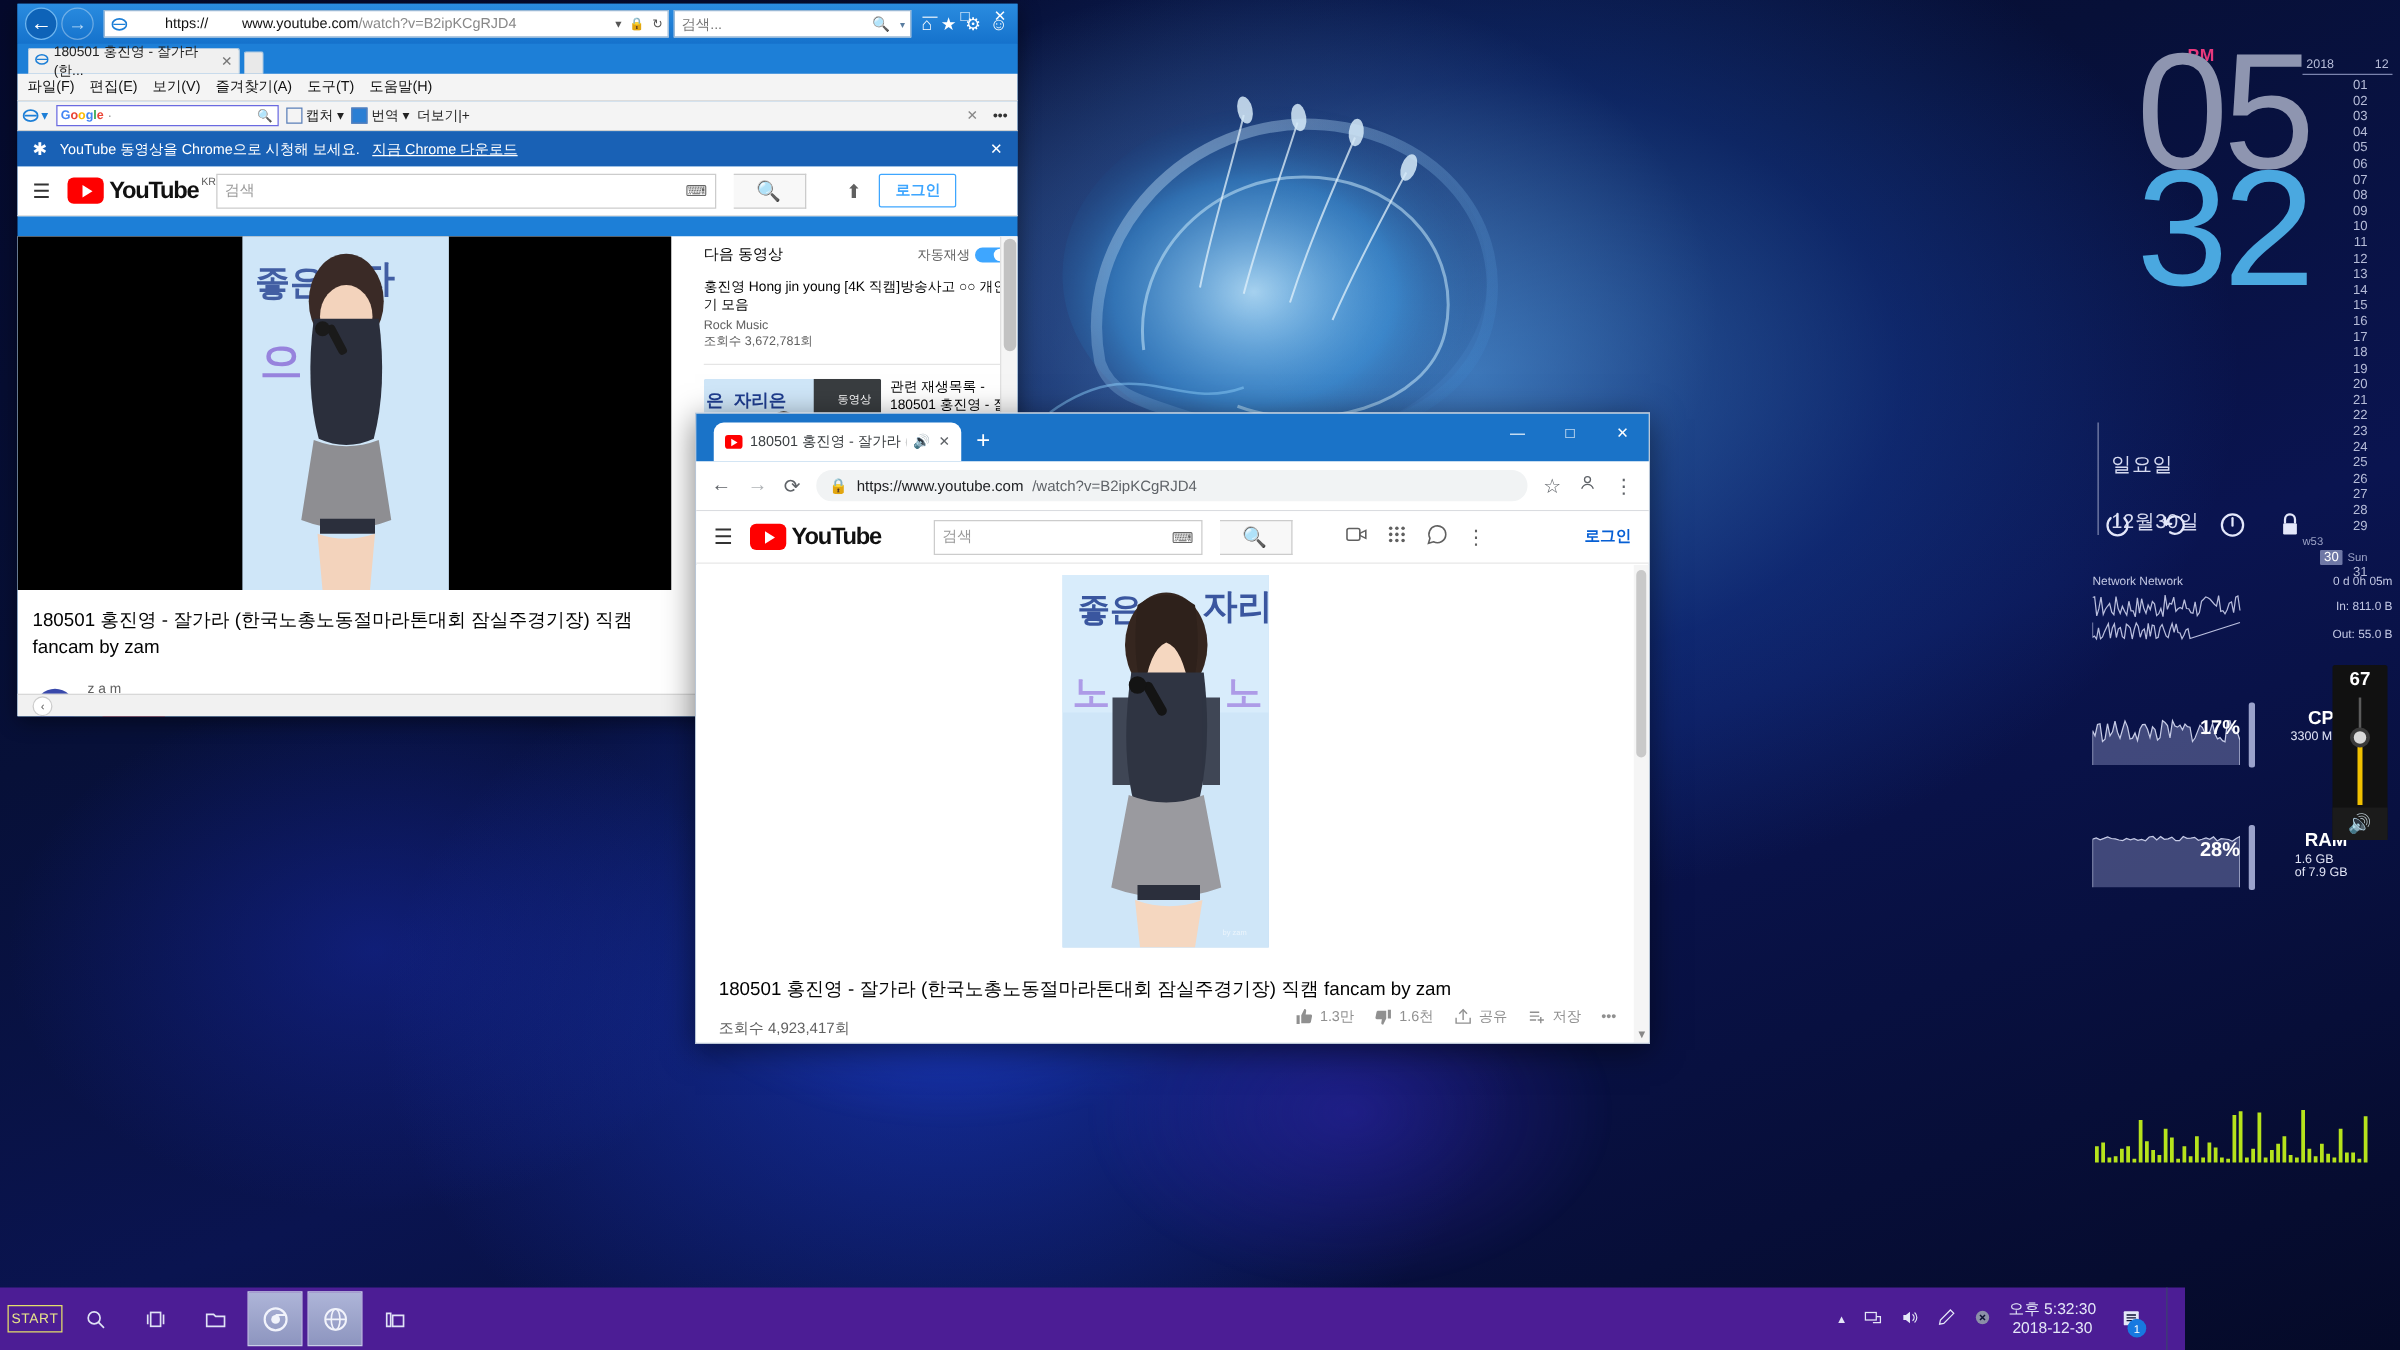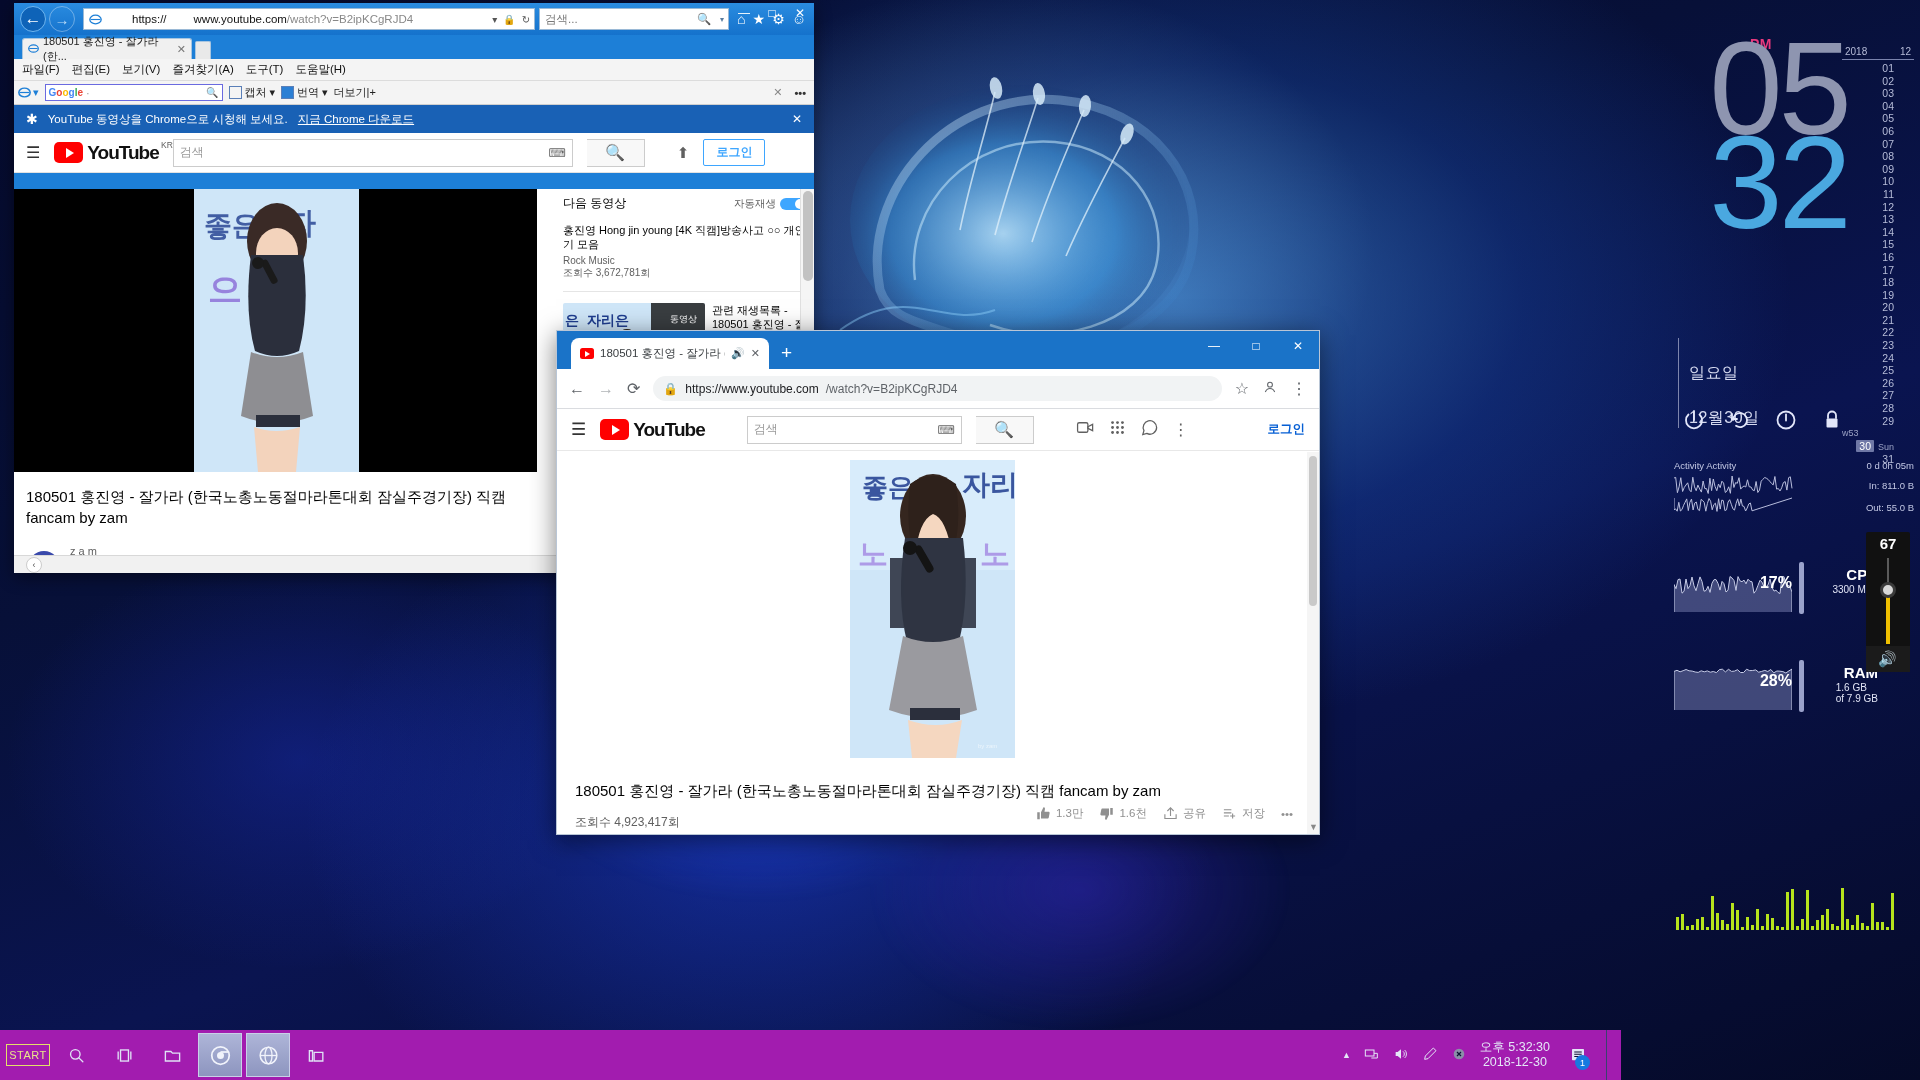--- a/index.html
+++ b/index.html
@@ -177,21 +177,21 @@
   #chrome .cviews{ position:absolute; left:18px; top:362px; font-size:12px; color:#606060;}
   #chrome .cactions{ position:absolute; right:14px; top:354px; display:flex; align-items:center; gap:16px; font-size:11.5px; color:#909090;}
   #chrome .cactions .it{ display:flex; align-items:center; gap:5px;}
   #chrome .cscroll{ position:absolute; right:0; top:121px; bottom:0; width:12px; background:#f5f5f5;}
   #chrome .cscroll .th{ position:absolute; left:2px; top:4px; width:8px; height:150px; background:#c9c9c9; border-radius:4px;}
   #chrome .carrow{ position:absolute; right:1px; bottom:2px; color:#888; font-size:9px;}
 
   .scrollbtn{ position:absolute; left:26px; bottom:10px; width:20px; height:20px; border-radius:50%; background:#fff; border:1px solid #ccc; display:flex; align-items:center; justify-content:center; color:#555; font-size:11px;}
 
   
-  #taskbar{ position:absolute; left:0; bottom:0; width:1621px; height:50px; background:#a21caf; display:flex; align-items:center;}
+  #taskbar{ position:absolute; left:0; bottom:0; width:1748px; height:50px; background:#4c1d95; display:flex; align-items:center;}
   #taskbar .start{ width:44px; height:22px; border:1px solid #e3e06a; color:#e8e58a; font-size:11px; display:flex; align-items:center; justify-content:center; margin-left:6px; letter-spacing:.5px;}
   #taskbar .tbi{ width:44px; height:44px; display:flex; align-items:center; justify-content:center; color:#dfe2f5; font-size:19px; margin-left:4px;}
   #taskbar .tbi.active{ background:linear-gradient(#aeb5d8,#8d95bf); border:1px solid #c9cfe8;}
   #tray{ position:absolute; right:0; bottom:0; height:50px; display:flex; align-items:center; gap:13px; padding-right:8px; color:#e4e7f7; font-size:12px;}
   #tray .clock{ text-align:center; line-height:15px; font-size:12.5px;}
   #tray .notif{ width:30px; height:50px; display:flex; align-items:center; justify-content:center; position:relative;}
   #tray .badge{ position:absolute; right:3px; bottom:10px; width:15px; height:15px; border-radius:50%; background:#1779e0; color:#fff; font-size:9px; display:flex; align-items:center; justify-content:center;}
   .showdesk{ width:7px; height:50px; border-left:1px solid #3b4170;}
 </style>
 </head>
@@ -302,21 +302,21 @@
     </span>
     <span class="btn">
       <svg viewBox="0 0 24 24">
           <path d="M8 10V7.5a4 4 0 0 1 8 0V10" stroke-linecap="round"></path>
           <rect x="6.5" y="10.5" width="11" height="9" rx="1" fill="#e3e7fa" stroke="none"></rect>
         </svg>
     </span>
   </div>
 
   <div class="net">
-    <div class="lbl">Activity Activity</div>
+    <div class="lbl">Network Network</div>
     <div class="up">0 d 0h 05m</div>
     <div class="in">In: 811.0 B</div>
     <div class="out">Out: 55.0 B</div>
     <svg width="120" height="48" style="position:absolute;left:4px;top:14px;">
       <polyline id="netup" fill="none" stroke="#b9bedd" stroke-width="1" points="0.0,4.0 1.7,3.4 3.4,18.7 5.1,12.9 6.8,3.7 8.6,17.5 10.3,13.4 12.0,11.0 13.7,8.8 15.4,15.8 17.1,17.8 18.8,3.2 20.5,12.9 22.2,16.7 23.9,11.1 25.7,15.0 27.4,18.1 29.1,7.0 30.8,14.6 32.5,14.6 34.2,19.5 35.9,4.2 37.6,16.6 39.3,5.0 41.0,12.4 42.8,16.7 44.5,10.0 46.2,13.7 47.9,7.2 49.6,9.1 51.3,18.5 53.0,16.9 54.7,12.8 56.4,19.3 58.1,2.0 59.9,13.5 61.6,8.6 63.3,9.3 65.0,3.7 66.7,15.1 68.4,13.0 70.1,12.0 71.8,13.0 73.5,5.8 75.2,12.8 77.0,13.0 78.7,16.1 80.4,16.6 82.1,7.5 83.8,18.5 85.5,16.0 87.2,7.1 88.9,5.4 90.6,3.5 92.3,4.2 94.1,5.4 95.8,7.4 97.5,9.4 99.2,10.9 100.9,2.5 102.6,15.1 104.3,14.5 106.0,17.0 107.7,13.8 109.4,8.6 111.2,7.6 112.9,16.1 114.6,3.7 116.3,2.8 118.0,14.4"></polyline>
       <polyline id="netdn" fill="none" stroke="#b9bedd" stroke-width="1" points="0,24 0.0,35.8 1.6,34.9 3.2,37.2 4.8,28.3 6.4,37.0 8.0,35.5 9.6,31.3 11.1,28.2 12.7,24.9 14.3,36.6 15.9,28.3 17.5,25.1 19.1,36.0 20.7,29.1 22.3,28.0 23.9,35.4 25.5,36.6 27.1,25.4 28.7,26.6 30.2,28.4 31.8,37.2 33.4,29.5 35.0,24.5 36.6,27.2 38.2,35.8 39.8,30.7 41.4,29.2 43.0,37.4 44.6,24.7 46.2,35.1 47.8,26.1 49.3,26.6 50.9,36.6 52.5,35.8 54.1,28.0 55.7,25.7 57.3,30.3 58.9,34.8 60.5,36.1 62.1,29.5 63.7,24.8 65.3,31.8 66.9,25.1 68.4,32.0 70.0,32.4 71.6,37.0 73.2,34.0 74.8,29.9 76.4,29.0 78.0,36.8 118,24"></polyline>
     </svg>
   </div>
 
   <div class="meter" style="top:560px;">

